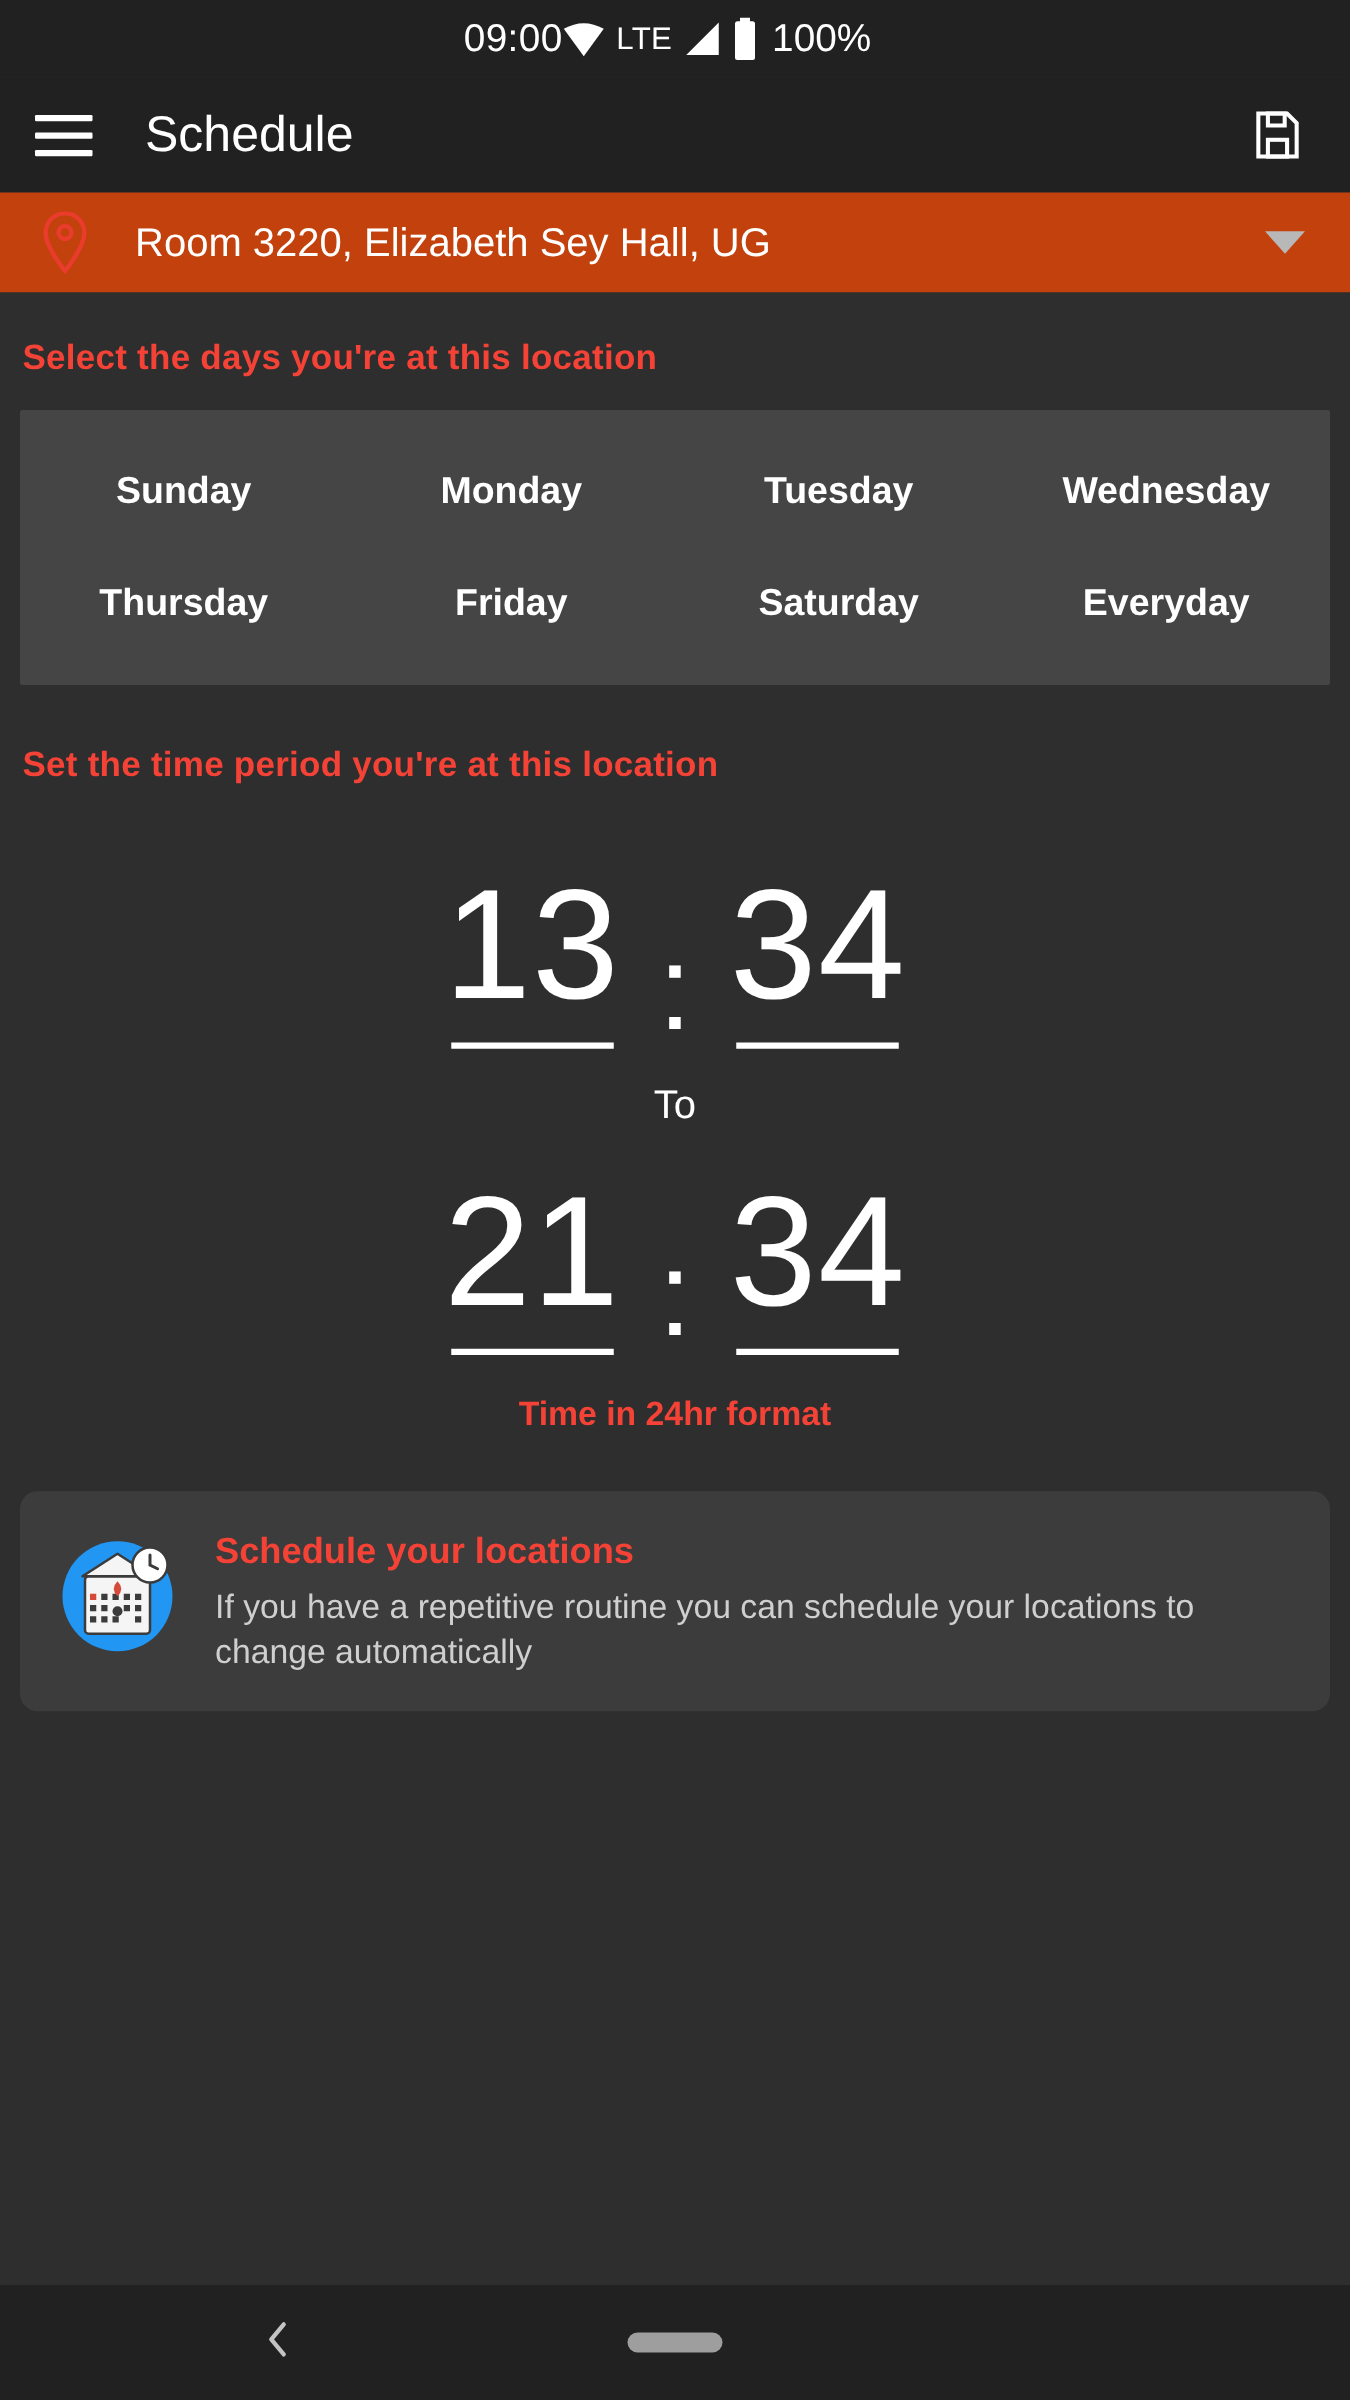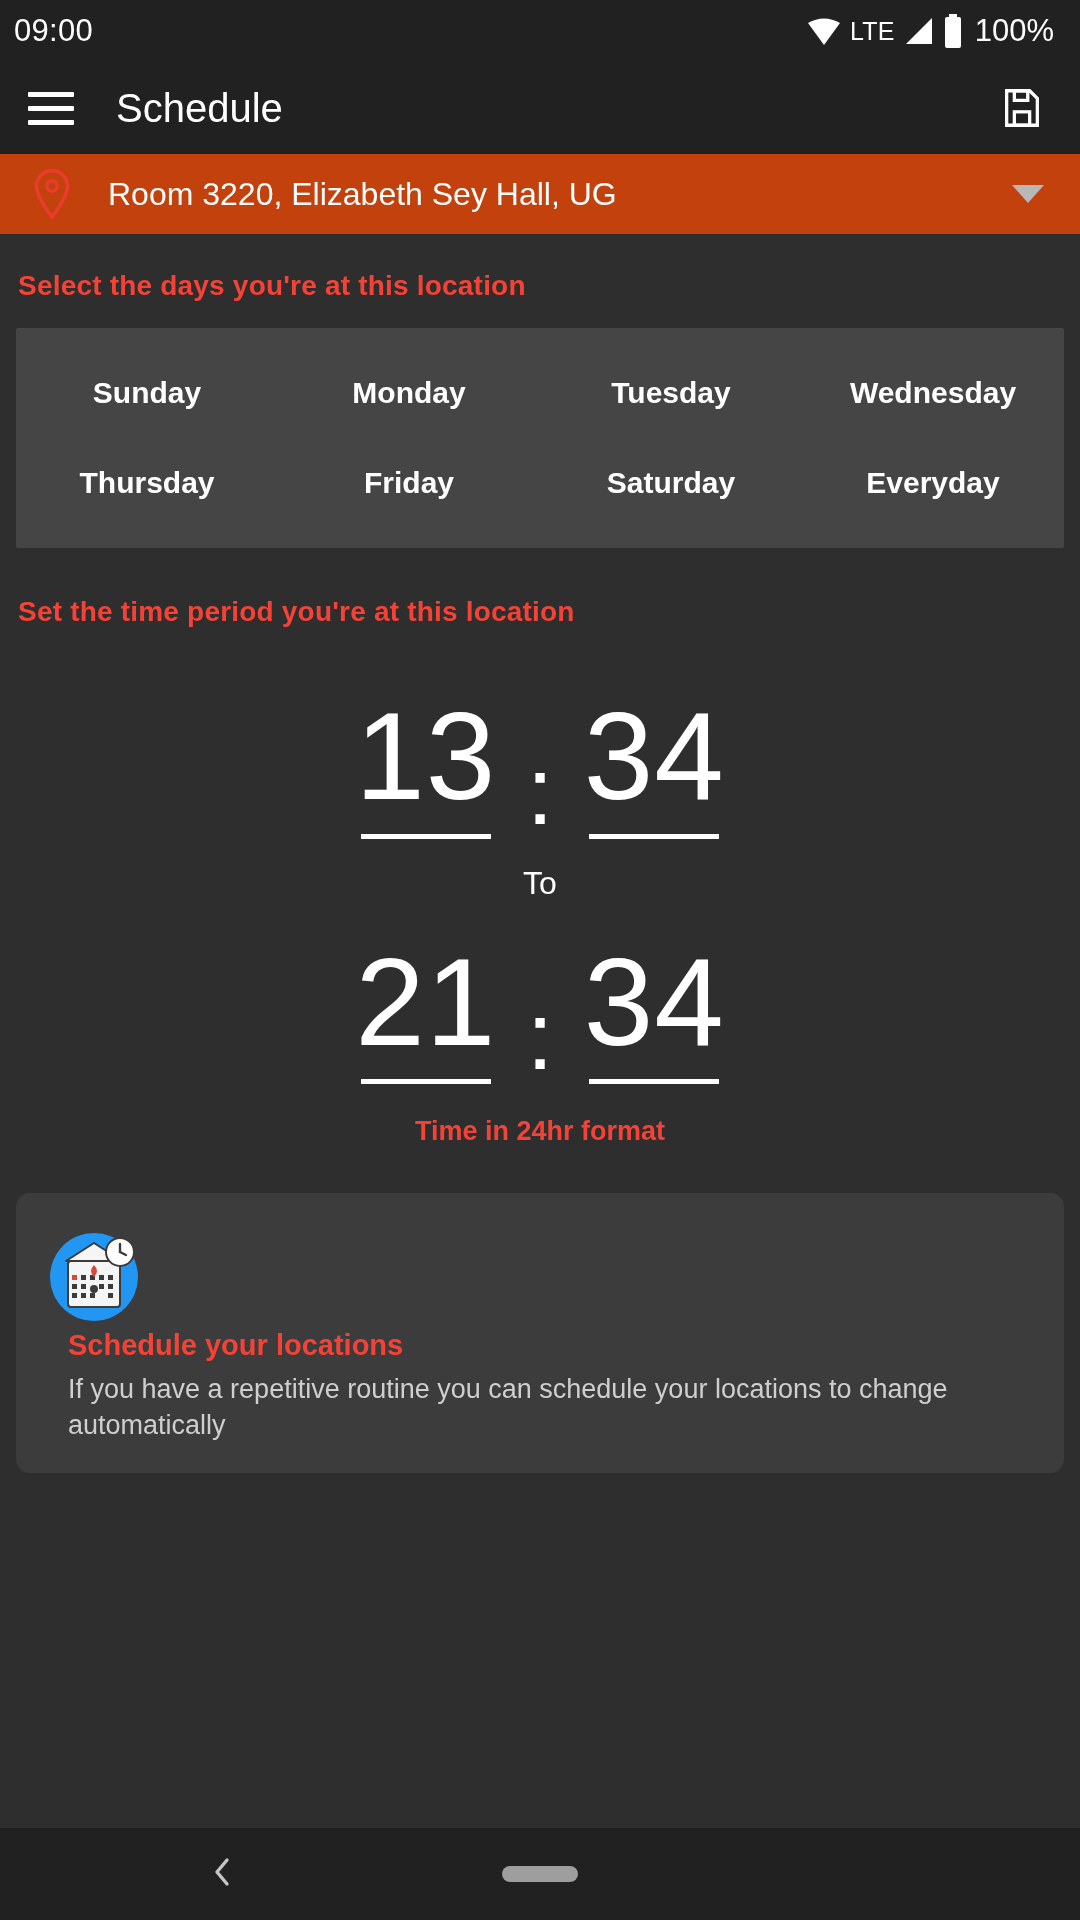--- a/index.html
+++ b/index.html
@@ -7,21 +7,21 @@
     width:1080px; height:1920px;
     background:#2e2e2e;
     font-family:"Liberation Sans", sans-serif;
     overflow:hidden;
   }
   .phone { position:relative; width:1080px; height:1920px; background:#2e2e2e; display:flex; flex-direction:column; }
 
   
   .status-bar {
     height:62px; background:#212121; color:#ffffff;
-    display:flex; align-items:center; justify-content:space-between;
+    display:flex; align-items:center; justify-content:center;
     padding:0 26px 0 14px; flex:0 0 auto;
   }
   .status-clock { font-size:31px; letter-spacing:0.3px; }
   .status-right { display:flex; align-items:center; gap:9px; }
   .status-right svg { display:block; }
   .lte-text { font-size:25px; letter-spacing:0.2px; }
   .battery-pct { font-size:31px; margin-left:3px; }
 
   
   .app-bar {
@@ -71,21 +71,21 @@
   .time-num { font-size:125px; line-height:1.02; color:#ffffff; font-weight:300; letter-spacing:1px; }
   .time-underline { width:130px; height:5px; background:#ffffff; margin-top:14px; }
   .time-colon { font-size:96px; color:#ffffff; font-weight:300; line-height:1; margin:16px 16px 0 16px; }
   .to-label { font-size:32px; color:#ffffff; margin-top:26px; }
   .time-row-2 { margin-top:36px; }
   .format-note { color:#f44336; font-size:27px; font-weight:bold; text-align:center; margin-top:32px; }
 
   
   .info-card {
     margin:46px 16px 0 16px; background:#3c3c3c; border-radius:14px;
-    display:flex; align-items:flex-start; padding:28px 26px 30px 26px;flex-direction:column;
+    display:flex; align-items:flex-start; padding:28px 26px 30px 26px;
   }
   .info-icon-wrap { flex:0 0 auto; width:104px; height:104px; position:relative; }
   .info-text { margin-left:26px; flex:1 1 auto; padding-top:4px; }
   .info-title { color:#f44336; font-size:29px; font-weight:bold; }
   .info-body { color:#cfcfcf; font-size:27px; line-height:1.32; margin-top:10px; }
 
   
   .nav-bar {
     height:92px; background:#212121; display:flex; align-items:center;
     justify-content:center; position:relative; flex:0 0 auto;

